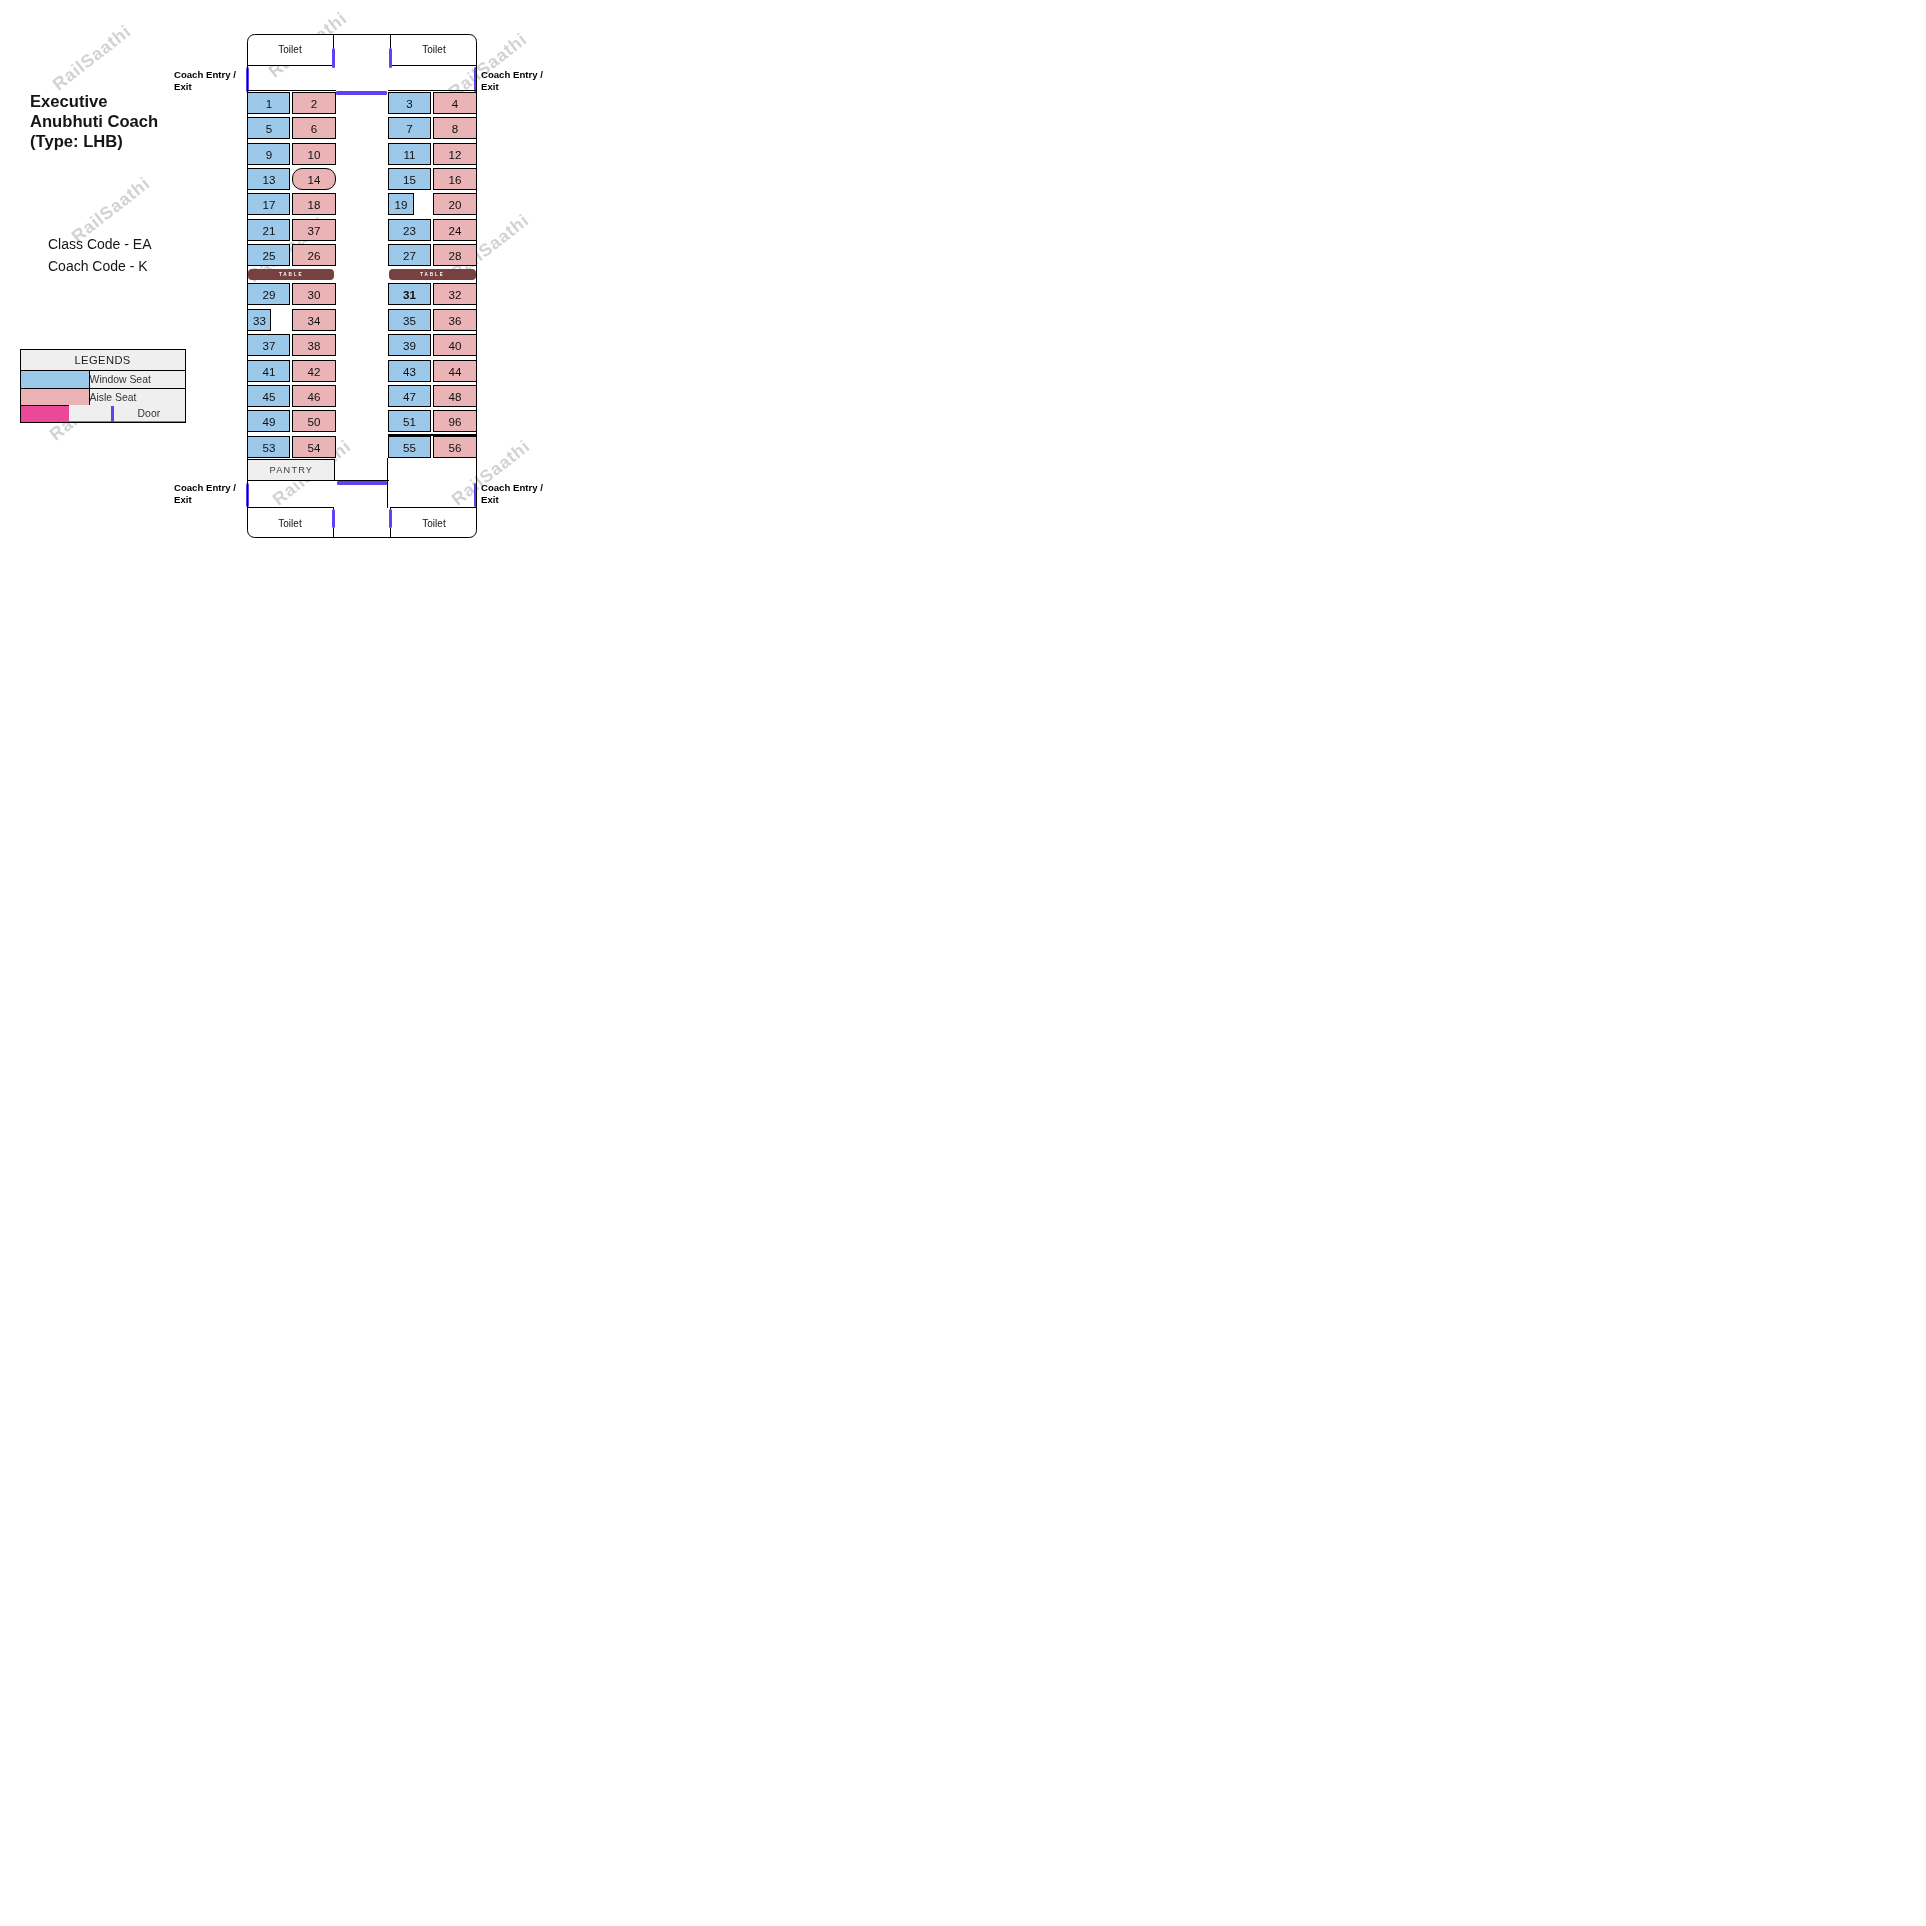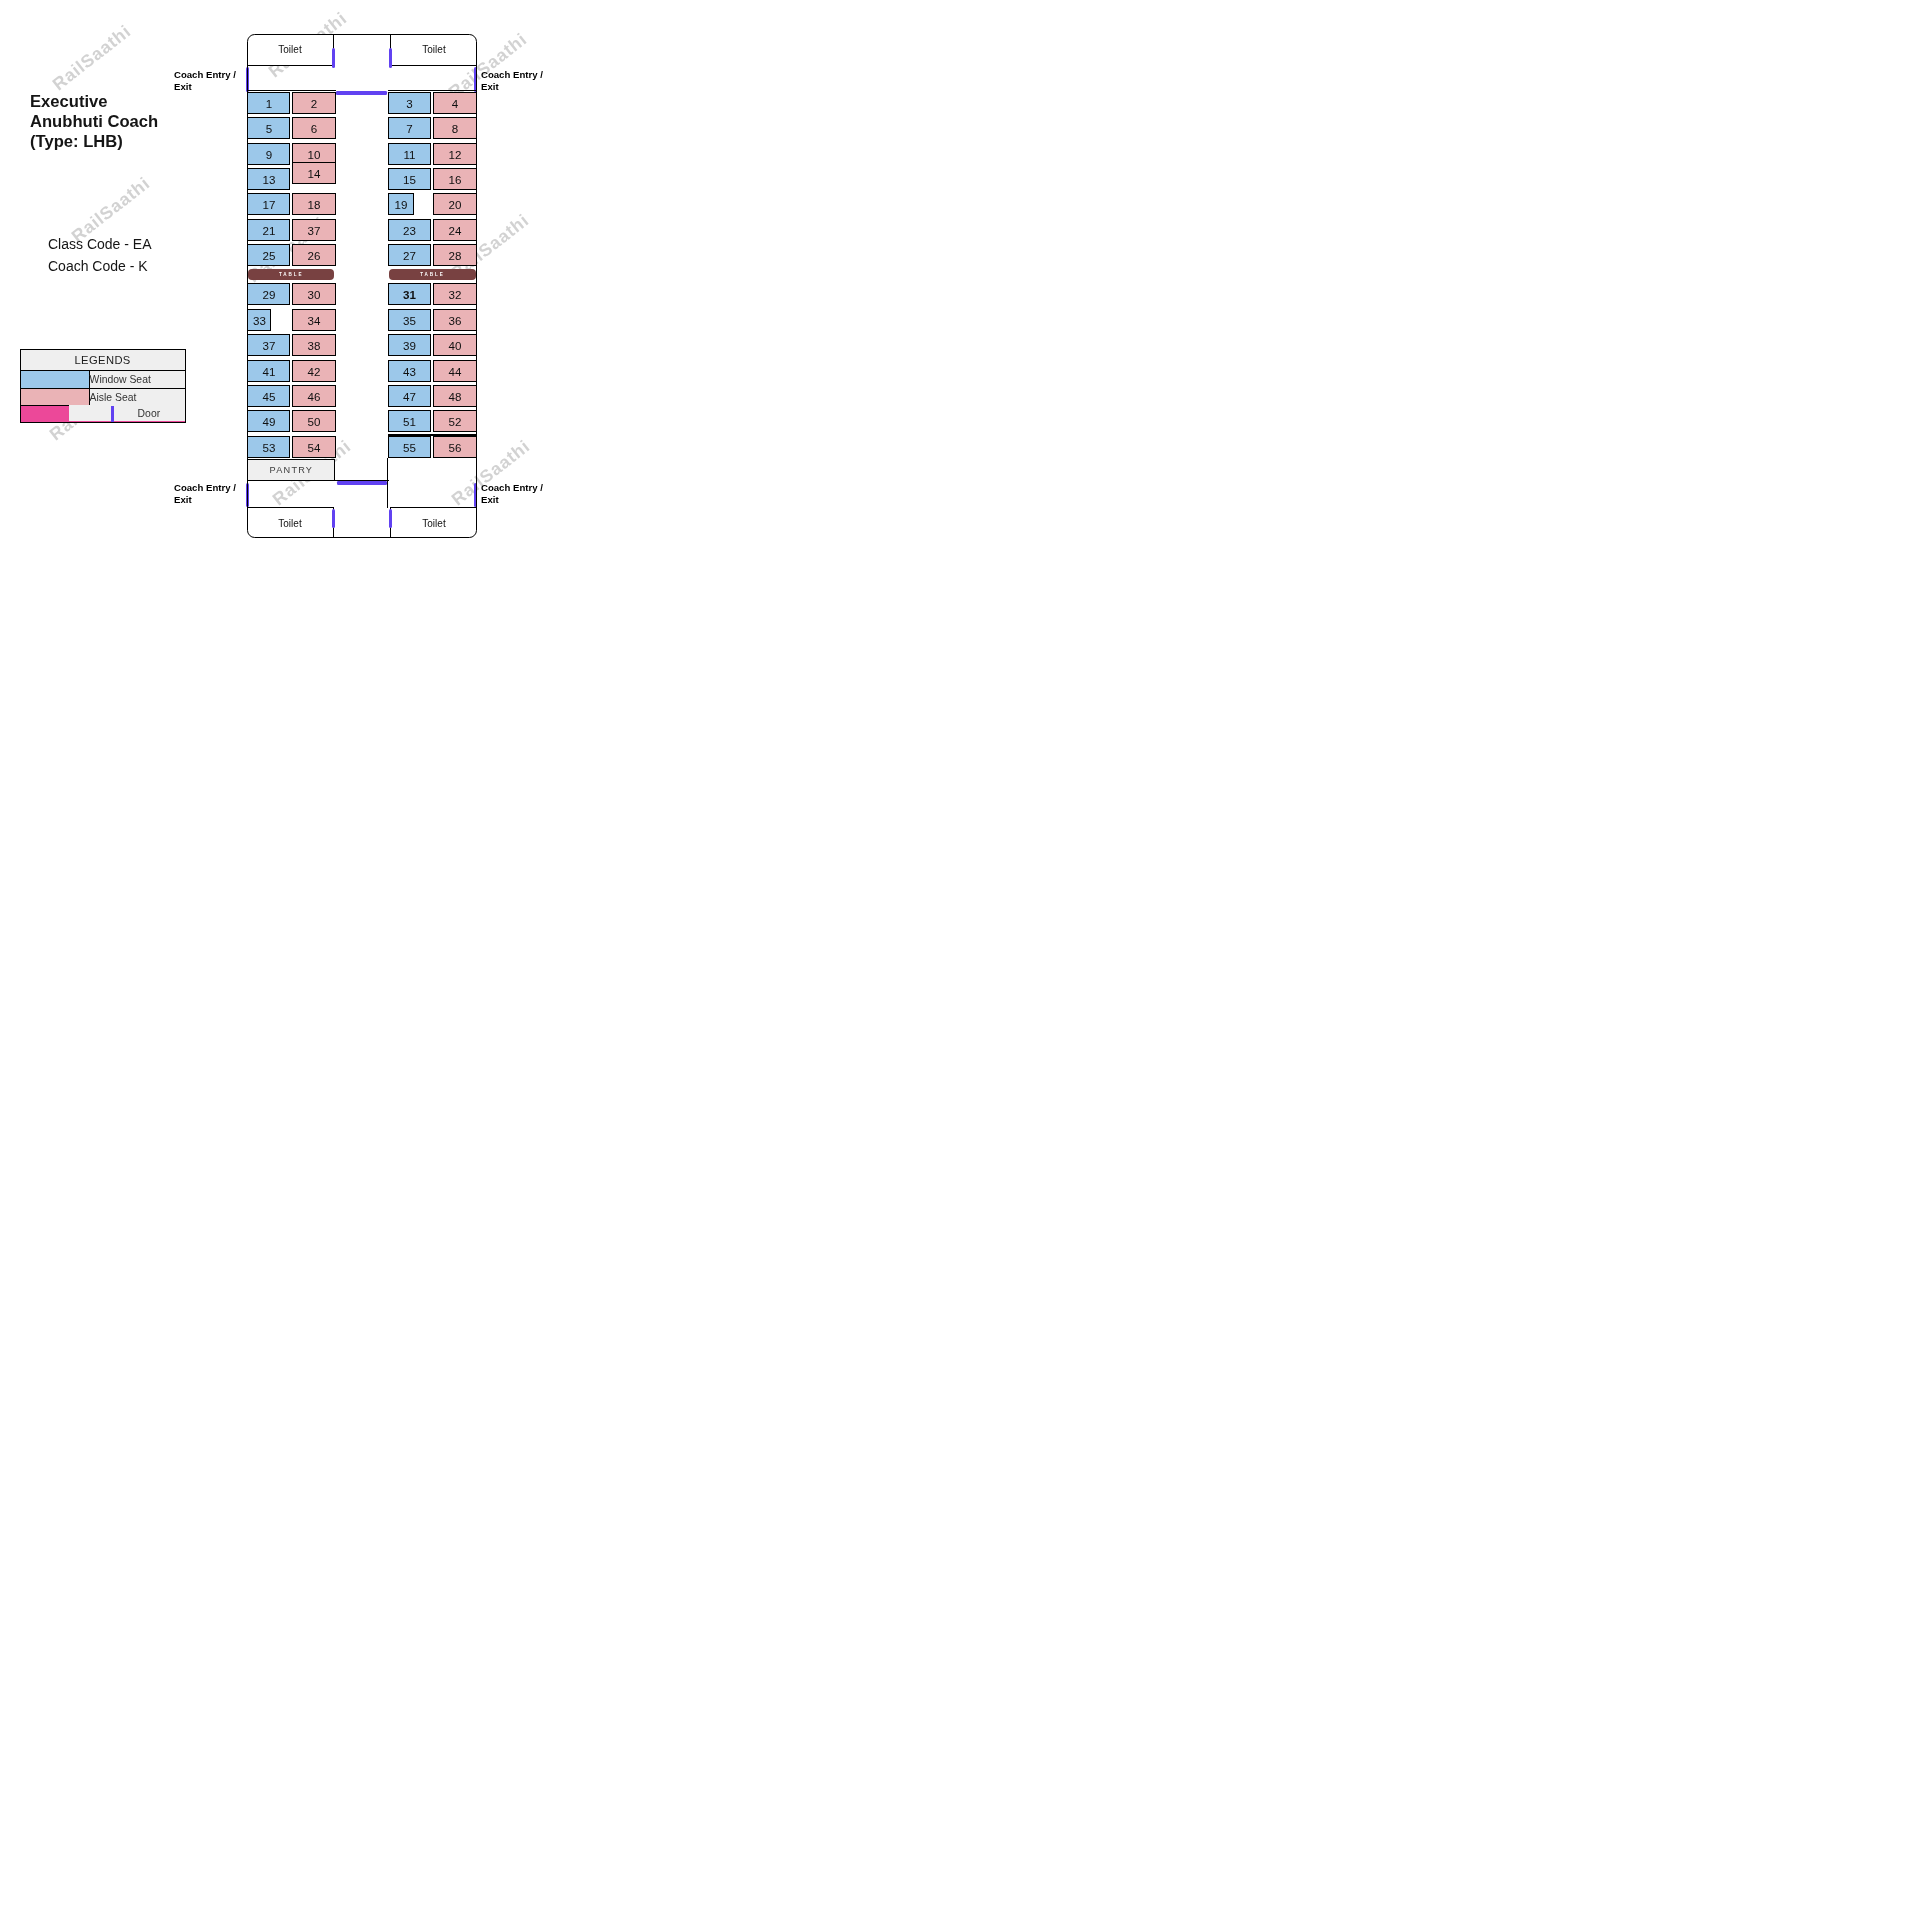--- a/index.html
+++ b/index.html
@@ -159,21 +159,21 @@
     <div class="pantry">PANTRY</div>
 
     <div class="coach-outline"></div>
   <div class="seat window" style="left: 0.4px; top: 58px; width: 43px;">1</div>
       <div class="seat aisle" style="left: 45px; top: 58px; width: 44px;">2</div>
       <div class="seat window" style="left: 0.4px; top: 83px; width: 43px;">5</div>
       <div class="seat aisle" style="left: 45px; top: 83px; width: 44px;">6</div>
       <div class="seat window" style="left: 0.4px; top: 109px; width: 43px;">9</div>
       <div class="seat aisle" style="left: 45px; top: 109px; width: 44px;">10</div>
       <div class="seat window" style="left: 0.4px; top: 134px; width: 43px;">13</div>
-      <div class="seat aisle" style="left: 45px; top: 128px; width: 44px;">14</div>
+      <div class="seat aisle" style="left: 45px; top: 134px; width: 44px; border-radius: 10px;">14</div>
       <div class="seat window" style="left: 0.4px; top: 159px; width: 43px;">17</div>
       <div class="seat aisle" style="left: 45px; top: 159px; width: 44px;">18</div>
       <div class="seat window" style="left: 0.4px; top: 185px; width: 43px;">21</div>
       <div class="seat aisle" style="left: 45px; top: 185px; width: 44px;">37</div>
       <div class="seat window" style="left: 0.4px; top: 210px; width: 43px;">25</div>
       <div class="seat aisle" style="left: 45px; top: 210px; width: 44px;">26</div>
       <div class="table-band" style="left: 1.2px; width: 86px;">TABLE</div>
       <div class="seat window" style="left: 0.4px; top: 249px; width: 43px;">29</div>
       <div class="seat aisle" style="left: 45px; top: 249px; width: 44px;">30</div>
       <div class="seat window" style="left: 0.4px; top: 275px; width: 24px;">33</div>
@@ -207,18 +207,18 @@
       <div class="seat aisle" style="left: 186px; top: 249px; width: 44px;">32</div>
       <div class="seat window" style="left: 141px; top: 275px; width: 43px;">35</div>
       <div class="seat aisle" style="left: 186px; top: 275px; width: 44px;">36</div>
       <div class="seat window" style="left: 141px; top: 300px; width: 43px;">39</div>
       <div class="seat aisle" style="left: 186px; top: 300px; width: 44px;">40</div>
       <div class="seat window" style="left: 141px; top: 326px; width: 43px;">43</div>
       <div class="seat aisle" style="left: 186px; top: 326px; width: 44px;">44</div>
       <div class="seat window" style="left: 141px; top: 351px; width: 43px;">47</div>
       <div class="seat aisle" style="left: 186px; top: 351px; width: 44px;">48</div>
       <div class="seat window" style="left: 141px; top: 376px; width: 43px;">51</div>
-      <div class="seat aisle" style="left: 186px; top: 376px; width: 44px;">52</div>
+      <div class="seat aisle" style="left: 186px; top: 376px; width: 44px;">96</div>
       <div class="seat window" style="left: 141px; top: 402px; width: 43px;">55</div>
       <div class="seat aisle" style="left: 186px; top: 402px; width: 44px;">56</div>
     </div>
 </div>
 
 
 </body></html>

